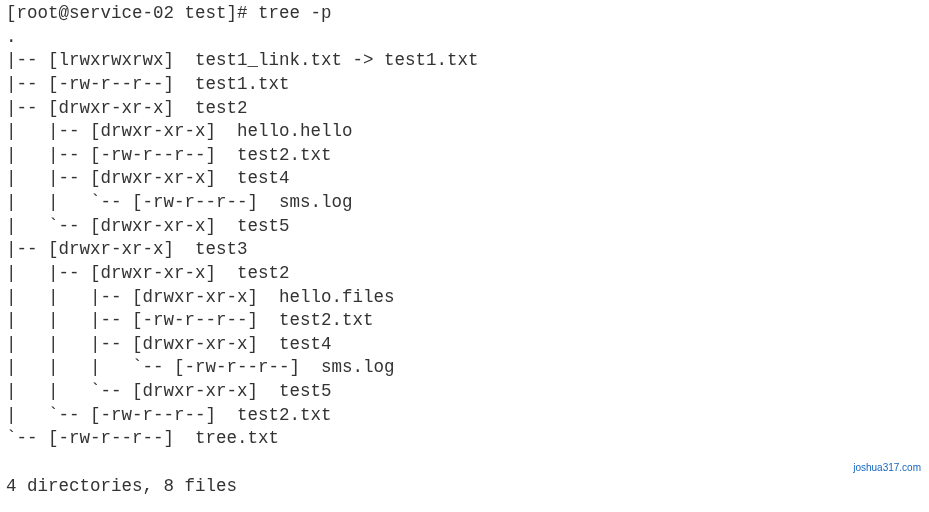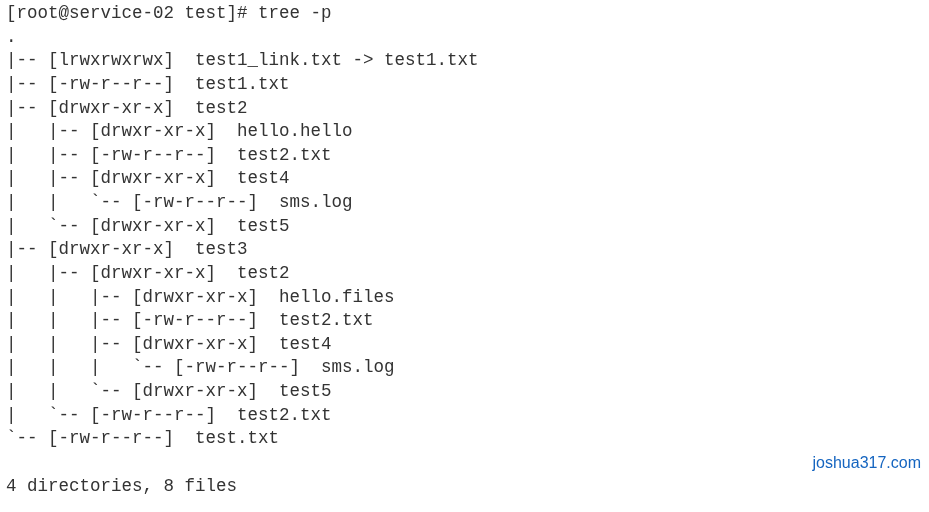--- a/index.html
+++ b/index.html
@@ -15,21 +15,21 @@
     padding:2px 6px 0 6px;
     position:relative;
     overflow:hidden;
   }
   pre{margin:0;white-space:pre;font-family:inherit}
   .watermark{
     position:absolute;
     right:8px;
     bottom:38px;
     font-family:Arial,Helvetica,sans-serif;
-    font-size:16px;
+    font-size:10px;
     color:#1565c0;
   }
 </style>
 </head>
 <body>
 
 <pre><span>[root@service-02 test]# tree -p</span>
 <span>.</span>
 <span>|-- [lrwxrwxrwx]  test1_link.txt -&gt; test1.txt</span>
 <span>|-- [-rw-r--r--]  test1.txt</span>
@@ -40,17 +40,17 @@
 <span>|   |   `-- [-rw-r--r--]  sms.log</span>
 <span>|   `-- [drwxr-xr-x]  test5</span>
 <span>|-- [drwxr-xr-x]  test3</span>
 <span>|   |-- [drwxr-xr-x]  test2</span>
 <span>|   |   |-- [drwxr-xr-x]  hello.files</span>
 <span>|   |   |-- [-rw-r--r--]  test2.txt</span>
 <span>|   |   |-- [drwxr-xr-x]  test4</span>
 <span>|   |   |   `-- [-rw-r--r--]  sms.log</span>
 <span>|   |   `-- [drwxr-xr-x]  test5</span>
 <span>|   `-- [-rw-r--r--]  test2.txt</span>
-<span>`-- [-rw-r--r--]  test.txt</span>
+<span>`-- [-rw-r--r--]  tree.txt</span>
 <span></span>
 <span>4 directories, 8 files</span></pre>
 
 <div class="watermark">joshua317.com</div>
 
 </body></html>

